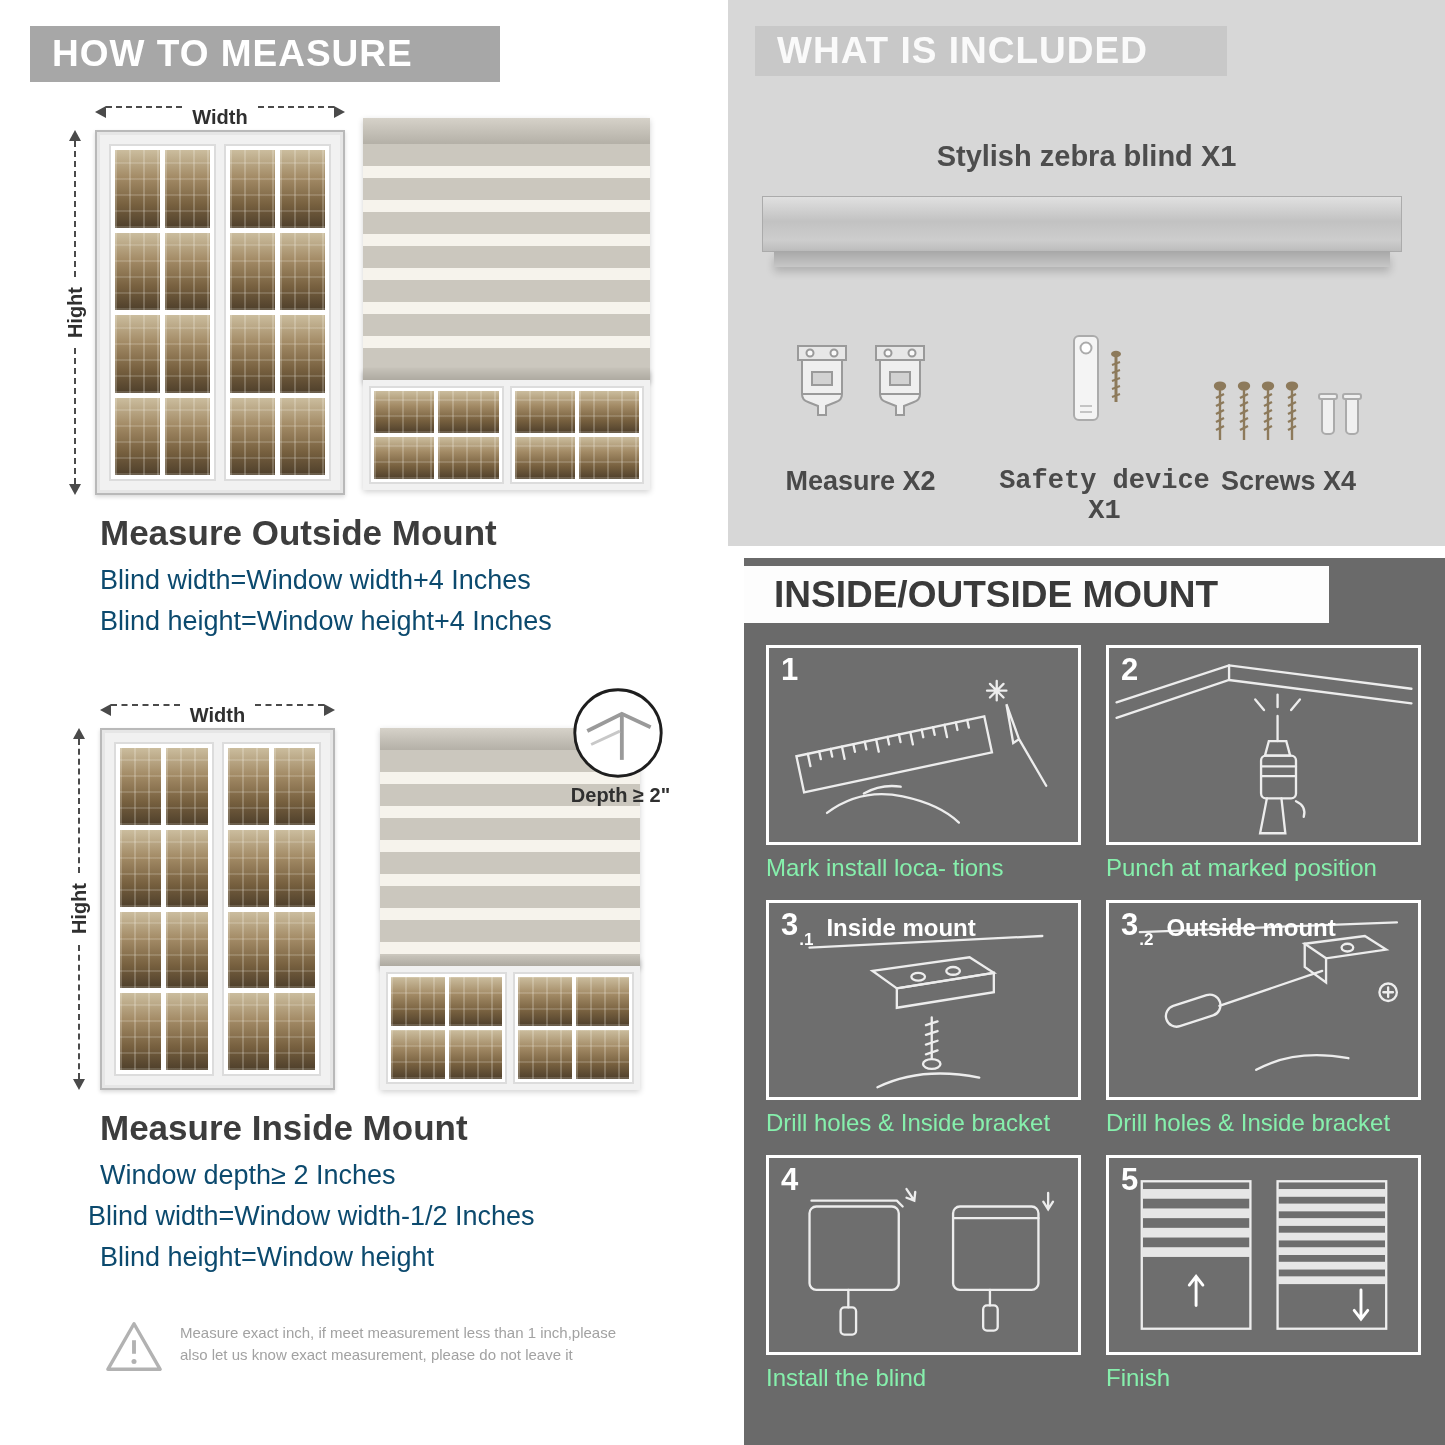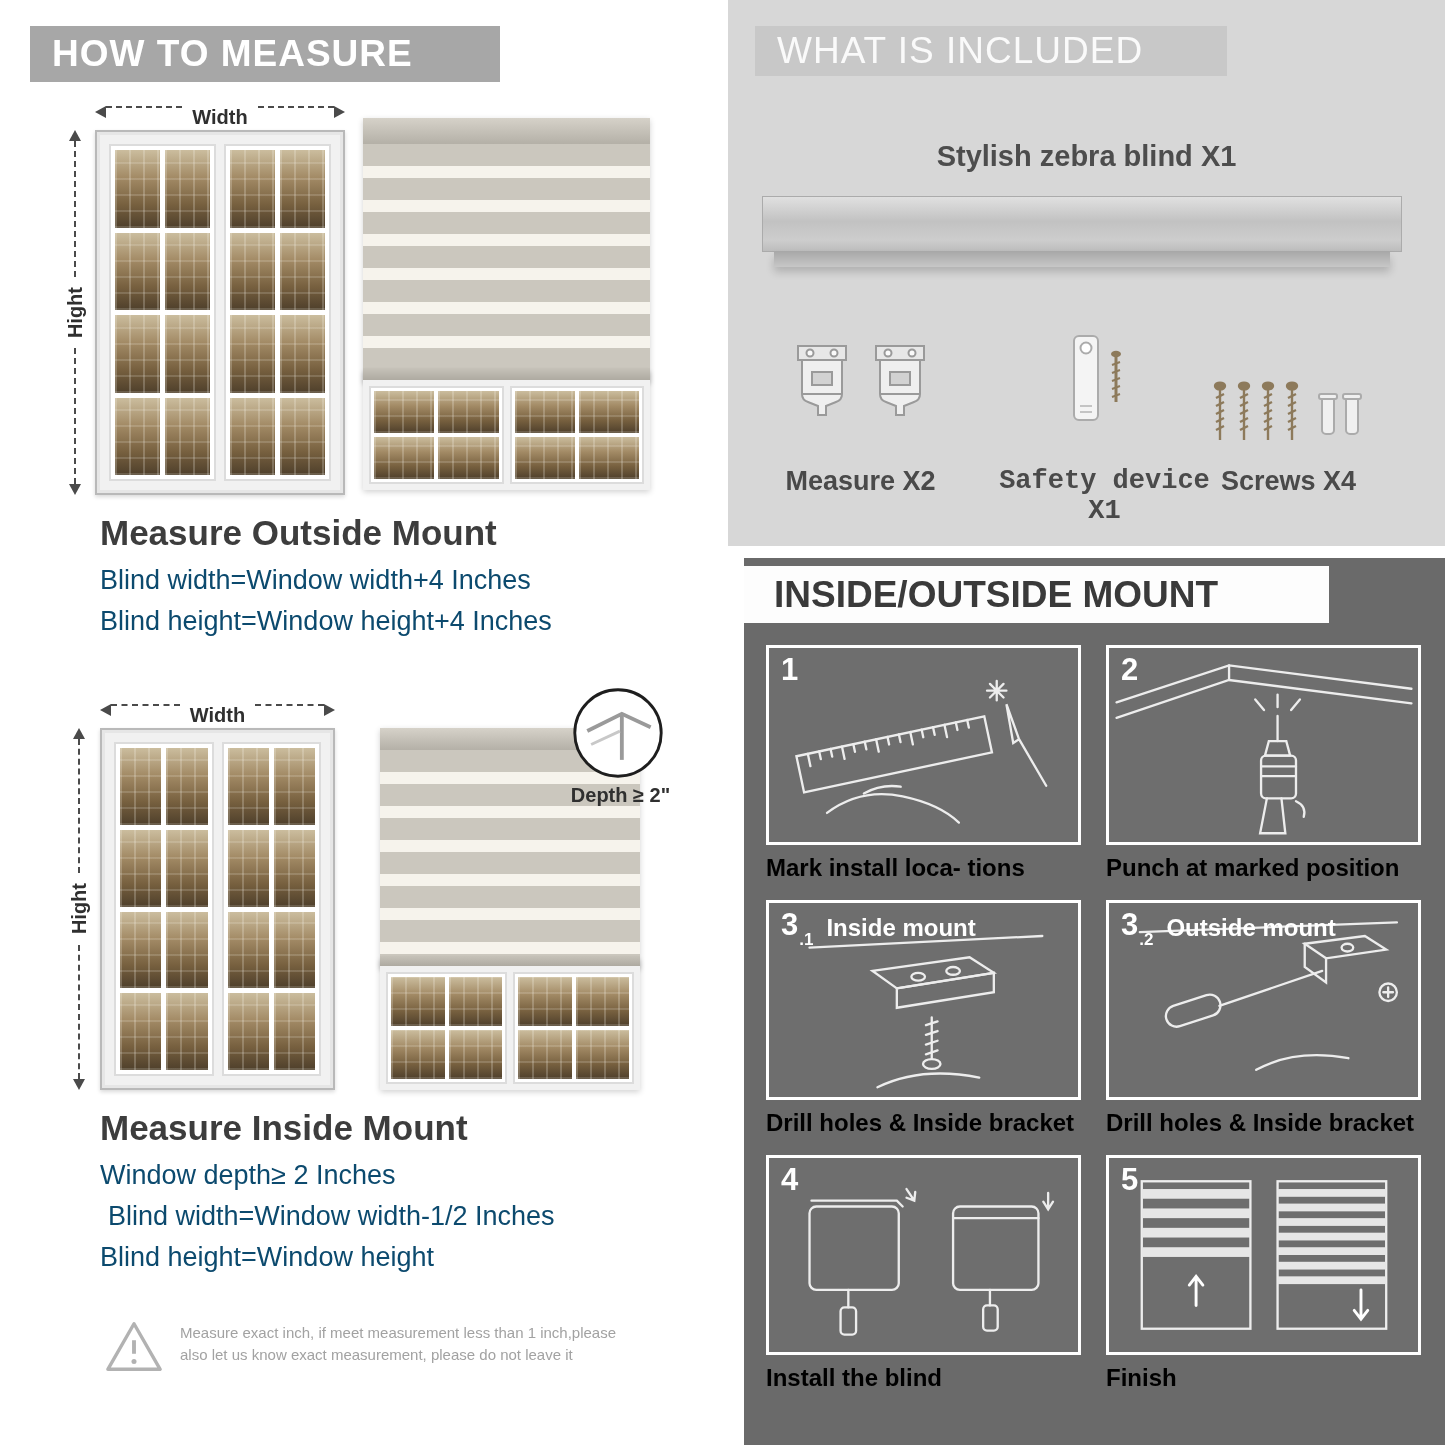--- a/index.html
+++ b/index.html
@@ -51,21 +51,21 @@
   .title-dark { font-size:35px; font-weight:bold; color:#3d3d3d; }
   .rule-line { font-size:27px; font-weight:normal; color:#0c4a6e; }
   .warn-text { font-size:15px; color:#a2a2a2; line-height:1.45; }
   .depth-label { font-size:20px; font-weight:bold; color:#2f2f2f; }
 
   
   .right-panel { position:absolute; left:728px; top:0; width:717px; height:1445px; }
   .included { position:absolute; left:0; top:0; width:717px; height:546px; background:#d7d7d7; }
   .included-header {
     position:absolute; left:27px; top:26px; width:472px; height:50px;
-    background:#c8c8c8; color:#fafafa; font-size:37px; font-weight:normal;
+    background:#c8c8c8; color:#fafafa; font-size:37px; font-weight:bold;
     display:flex; align-items:center; padding-left:22px; letter-spacing:1px;
   }
   .blind-label { position:absolute; left:0; top:140px; width:100%; text-align:center; font-size:29px; font-weight:bold; color:#4d4d4d; }
   .headrail { position:absolute; left:34px; top:196px; width:640px; }
   .hr-top { height:56px; background:linear-gradient(180deg,#e0e0e0 0%,#c2c2c2 45%,#cdcdcd 80%,#bdbdbd 100%); border:1px solid #ababab; }
   .hr-lip { height:15px; margin:0 12px; background:linear-gradient(180deg,#a9a9a9,#c7c7c7); box-shadow:0 5px 8px rgba(0,0,0,0.18); }
   .item-label { position:absolute; top:466px; text-align:center; font-size:27px; font-weight:bold; color:#4a4a4a; }
 
   .mount { position:absolute; left:16px; top:558px; width:717px; height:967px; background:#6a6a6a; }
   .mount-header {
@@ -73,21 +73,21 @@
     background:#fdfdfd; color:#3a3a3a; font-size:37px; font-weight:bold;
     display:flex; align-items:center; padding-left:30px;
   }
   .step-cell { position:absolute; width:315px; }
   .step-panel { position:relative; width:315px; height:200px; border:3px solid #ffffff; background:#6e6e6e; }
   .step-panel svg { position:absolute; inset:0; width:100%; height:100%; }
   .step-head { position:absolute; top:6px; left:12px; display:flex; align-items:flex-start; gap:14px; z-index:2; color:#fff; }
   .step-num { font-size:31px; font-weight:bold; line-height:1; }
   .nsub { font-size:17px; font-weight:bold; position:relative; top:10px; left:1px; }
   .step-inner-label { font-size:24px; font-weight:bold; margin-top:5px; }
-  .step-caption { margin-top:9px; color:#000000; font-size:24px; font-weight:bold; }
+  .step-caption { margin-top:9px; color:#86efac; font-size:24px; font-weight:normal; }
 </style>
 </head>
 <body>
 
 <div class="left-panel">
 
   <div class="left-header">HOW TO MEASURE</div>
 
   <div class="abs measure-h" style="left:95px;top:106px;width:250px;">
     <i class="ah-l"></i>
@@ -210,21 +210,21 @@
   <svg class="abs" style="left:570px;top:685px;width:96px;height:96px;" viewBox="0 0 100 100">
     <circle cx="50" cy="50" r="45" fill="#ffffff" stroke="#1e1e1e" stroke-width="3"></circle>
     <path d="M18,48 L54,30 L84,44" fill="none" stroke="#9a9a9a" stroke-width="4"></path>
     <path d="M54,30 L54,78" fill="none" stroke="#9a9a9a" stroke-width="4"></path>
     <path d="M22,62 L52,48" fill="none" stroke="#c8c8c8" stroke-width="3"></path>
   </svg>
   <div class="abs depth-label" style="left:558px;top:784px;width:125px;text-align:center;">Depth ≥ 2"</div>
 
   <div class="abs title-dark" style="left:100px;top:1108px;">Measure Inside Mount</div>
   <div class="abs rule-line" style="left:100px;top:1160px;">Window depth≥ 2 Inches</div>
-  <div class="abs rule-line" style="left:108px;top:1201px;">Blind width=Window width-1/2 Inches</div>
+  <div class="abs rule-line" style="left:88px;top:1201px;">Blind width=Window width-1/2 Inches</div>
   <div class="abs rule-line" style="left:100px;top:1242px;">Blind height=Window height</div>
 
   <svg class="abs" style="left:103px;top:1318px;width:62px;height:58px;" viewBox="0 0 64 58">
     <path d="M32,5 L59,52 H5 Z" fill="none" stroke="#b2b2b2" stroke-width="3.5" stroke-linejoin="round"></path>
     <line x1="32" y1="22" x2="32" y2="36" stroke="#b2b2b2" stroke-width="4"></line>
     <circle cx="32" cy="44" r="2.6" fill="#b2b2b2"></circle>
   </svg>
   <div class="abs warn-text" style="left:180px;top:1322px;width:452px;">Measure exact inch, if meet measurement less than 1 inch,please also let us know exact measurement, please do not leave it</div>
 </div>
 

